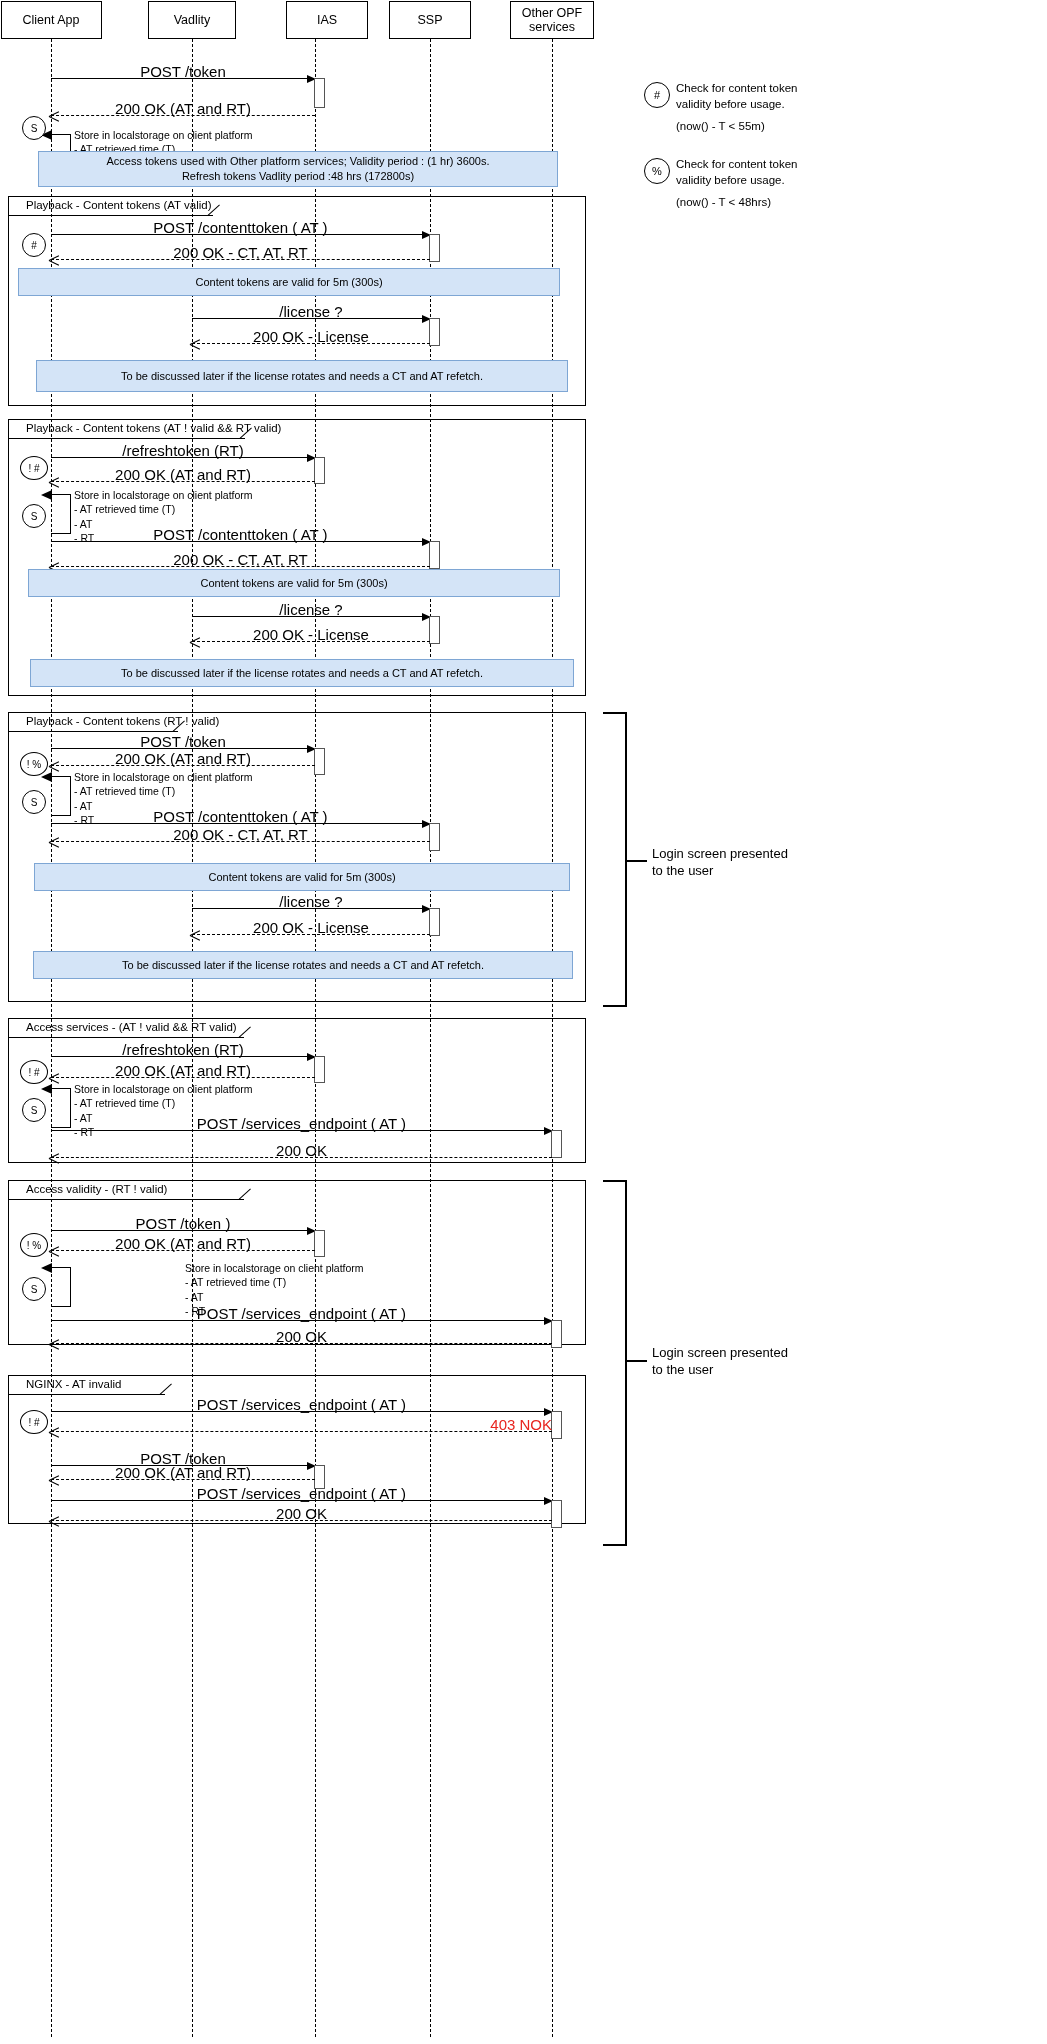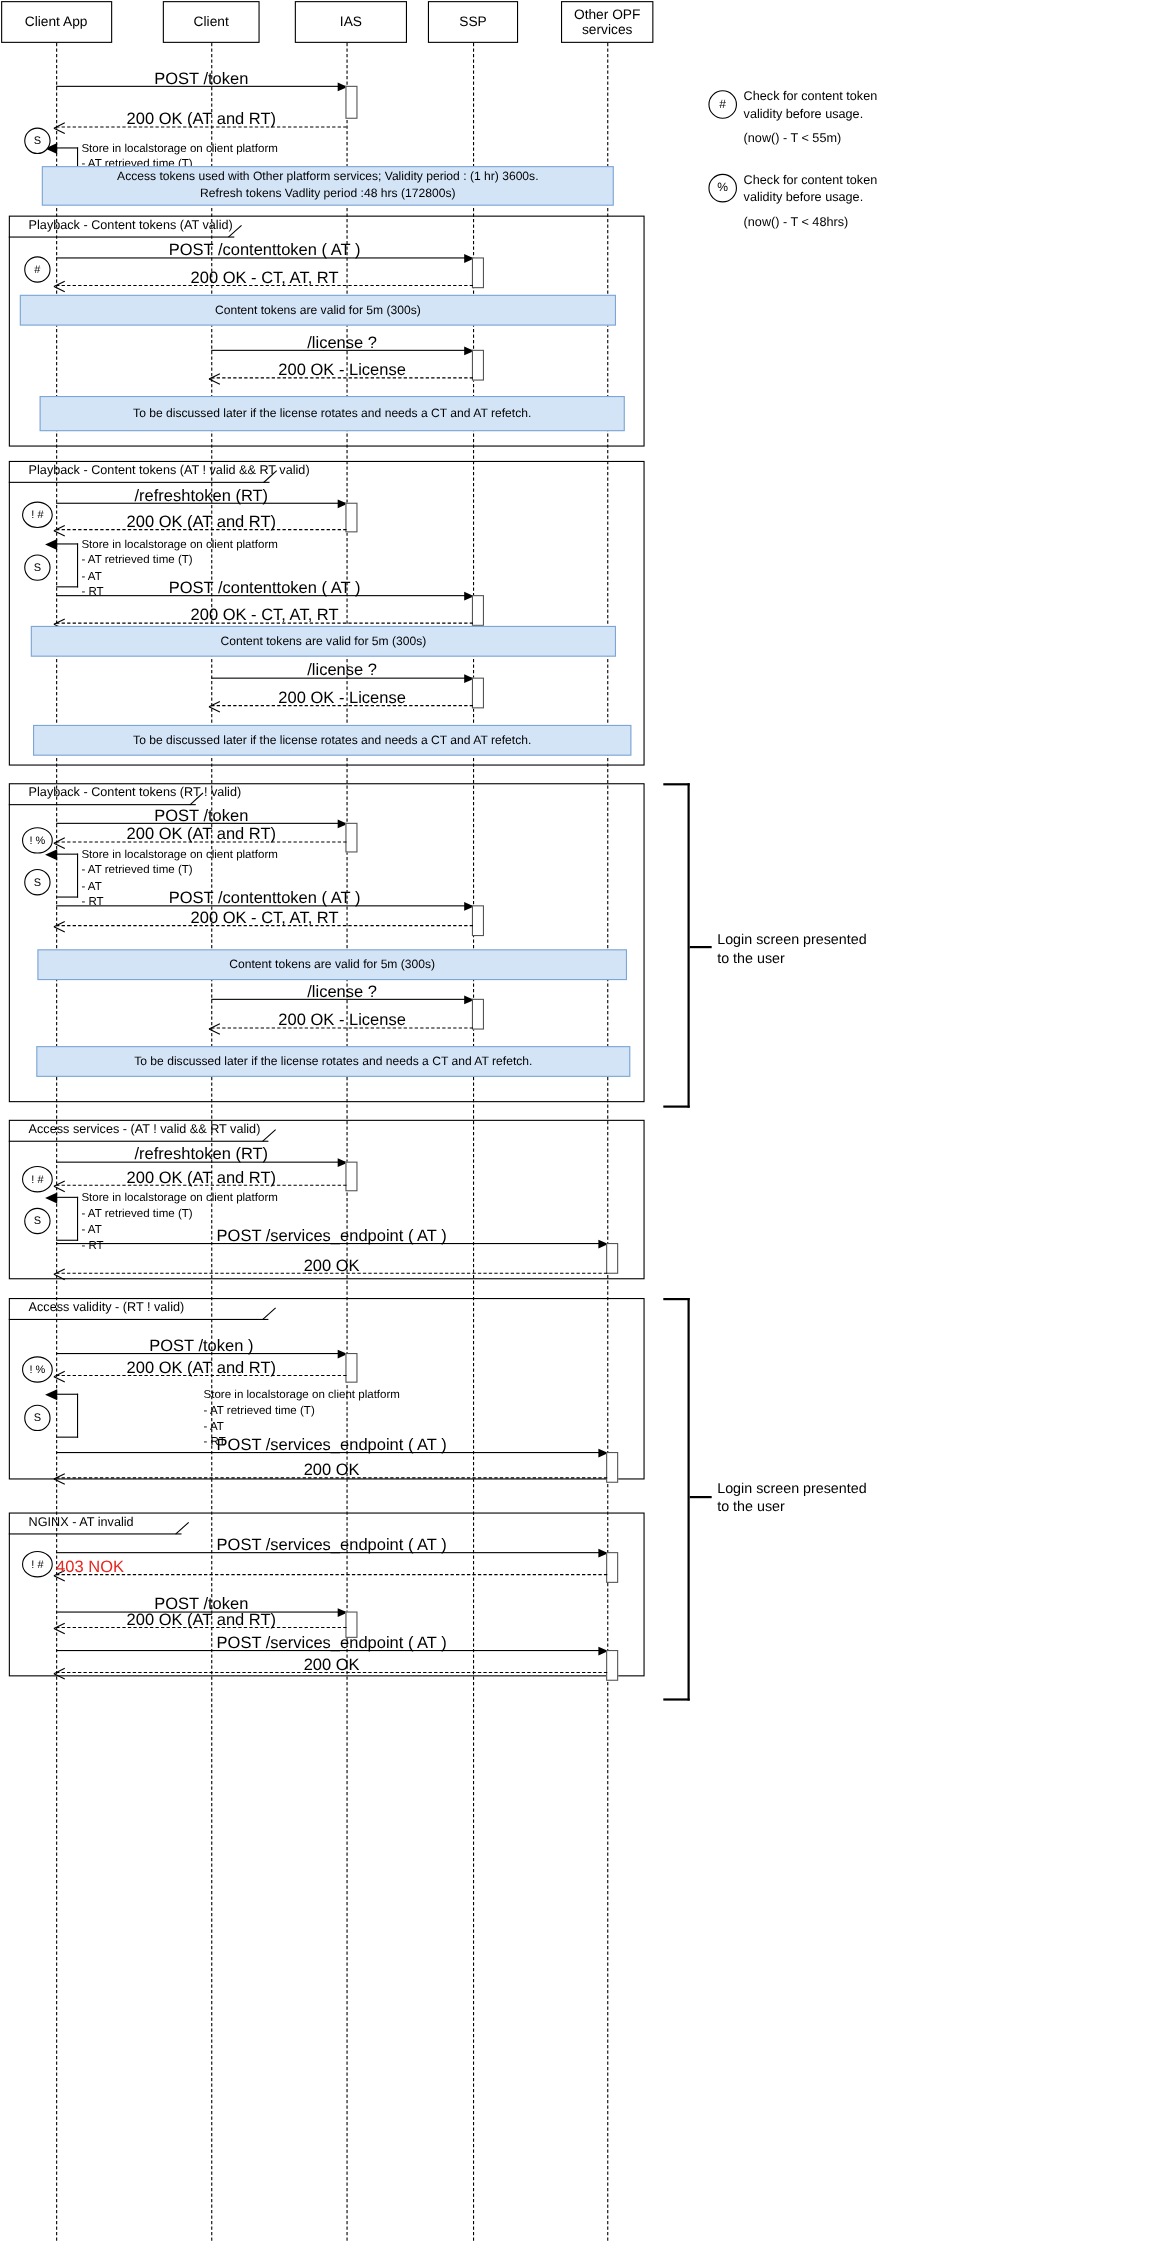--- a/index.html
+++ b/index.html
@@ -61,23 +61,23 @@
   .bracket{position:absolute;border:2.2px solid #000;border-left:none;box-sizing:border-box;}
   .bracket-tick{position:absolute;height:0;border-top:2.2px solid #000;}
   .bracket-text{position:absolute;font-size:13px;line-height:1.3;white-space:pre-line;}
 </style>
 </head>
 <body>
 
 <div id="canvas">
     <div class="actor-box" style="left: 0.5px; top: 1px; width: 101px; height: 38px; white-space: pre-line;">Client App</div>
     <div class="lifeline" style="left:51px;top:39px;height:1998px;"></div>
-    <div class="actor-box" style="left: 148px; top: 1px; width: 88px; height: 38px; white-space: pre-line;">Client</div>
+    <div class="actor-box" style="left: 148px; top: 1px; width: 88px; height: 38px; white-space: pre-line;">Vadlity</div>
     <div class="lifeline" style="left:192px;top:39px;height:1998px;"></div>
-    <div class="actor-box" style="left: 268px; top: 1px; width: 102px; height: 38px; white-space: pre-line; text-align: right;">IAS</div>
+    <div class="actor-box" style="left: 286px; top: 1px; width: 82px; height: 38px; white-space: pre-line; text-align: right;">IAS</div>
     <div class="lifeline" style="left:315px;top:39px;height:1998px;"></div>
     <div class="actor-box" style="left: 389px; top: 1px; width: 82px; height: 38px; white-space: pre-line;">SSP</div>
     <div class="lifeline" style="left:430px;top:39px;height:1998px;"></div>
     <div class="actor-box" style="left: 510px; top: 1px; width: 84px; height: 38px; white-space: pre-line;">Other OPF
 services</div>
     <div class="lifeline" style="left:552px;top:39px;height:1998px;"></div>
     <div class="legend-circle" style="left:644px;top:82px;">#</div>
     <div class="legend-text" style="left:676px;top:81px;width:180px;">Check for content token
 validity before usage.</div>
     <div class="legend-sub" style="left:676px;top:120px;">(now() - T &lt; 55m)</div>
@@ -285,21 +285,21 @@
     <div class="frag-label" style="left: 22px; top: 1378px; background: transparent;">NGINX - AT invalid</div>
     <div class="marker" style="left:20px;top:1410px;width:26px;height:22px;">! #</div>
     <div class="msg solid" style="left:51px;top:1411px;width:501px;">
       <div class="arrowR"></div>
     </div>
     <div class="msg-label" style="left:51px;top:1396px;width:501px;text-align:center;">POST /services_endpoint ( AT )</div>
     <div class="activation" style="left:551px;top:1411px;height:28px;"></div>
     <div class="msg dashed" style="left:51px;top:1431px;width:501px;">
       <div class="arrowL"></div>
     </div>
-    <div class="msg-label err" style="left:51px;top:1416px;width:501px;text-align:left;">403 NOK</div>
+    <div class="msg-label err" style="left:51px;top:1416px;width:501px;text-align:right;">403 NOK</div>
     <div class="msg solid" style="left:51px;top:1465px;width:264px;">
       <div class="arrowR"></div>
     </div>
     <div class="msg-label" style="left:51px;top:1450px;width:264px;text-align:center;">POST /token</div>
     <div class="activation" style="left:314px;top:1465px;height:24px;"></div>
     <div class="msg dashed" style="left:51px;top:1479px;width:264px;">
       <div class="arrowL"></div>
     </div>
     <div class="msg-label" style="left:51px;top:1464px;width:264px;text-align:center;">200 OK (AT and RT)</div>
     <div class="msg solid" style="left:51px;top:1500px;width:501px;">

